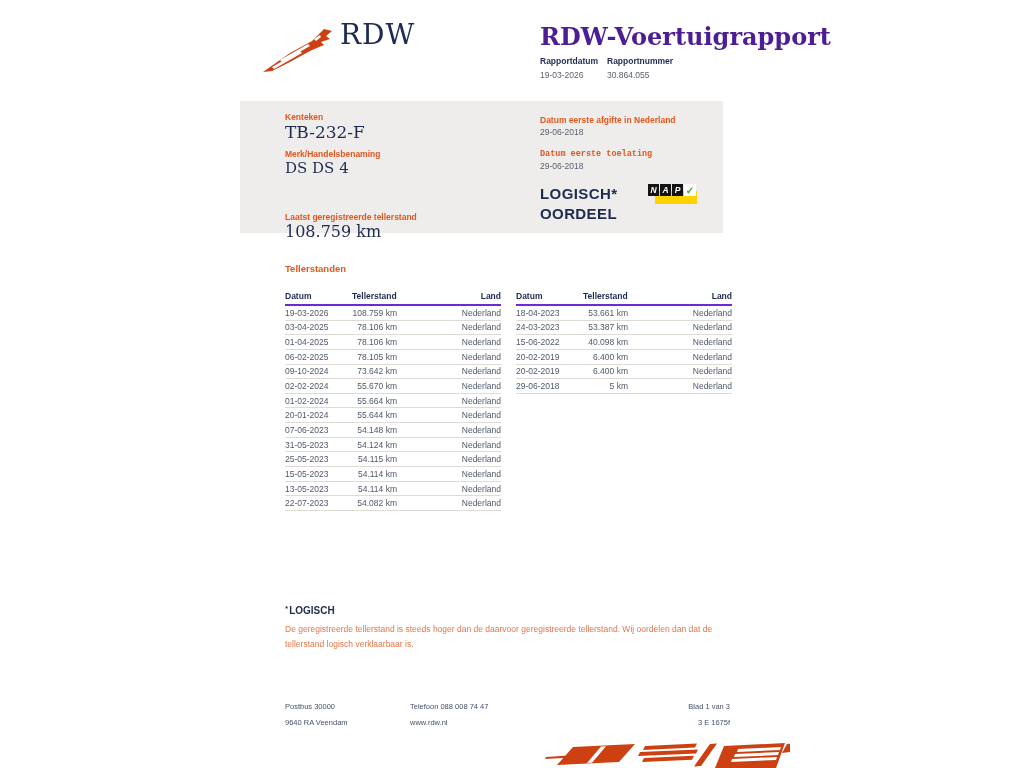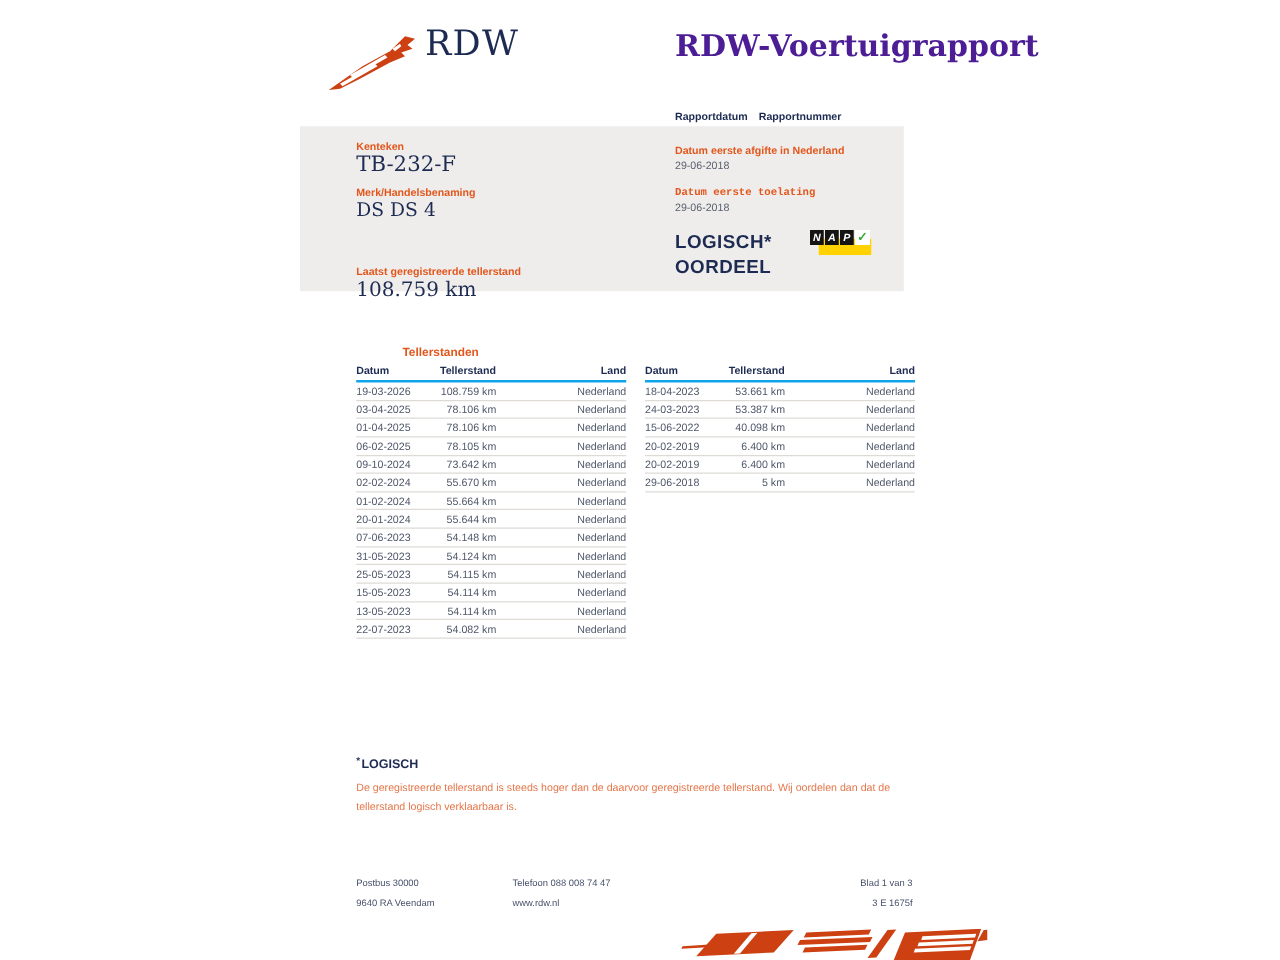--- a/index.html
+++ b/index.html
@@ -11,21 +11,21 @@
   
   .logo { position:absolute; left:260px; top:22px; width:72px; height:52px; }
   .wordmark {
     position:absolute; left:340px; top:18px;
     font-family:"DejaVu Serif", serif; font-size:28px; letter-spacing:1px; color:#1d2b52;
   }
   .report-title {
     position:absolute; left:540px; top:22px;
     font-family:"DejaVu Serif", serif; font-weight:bold; font-size:24px; color:#4c1d95;
   }
-  .report-meta { position:absolute; left:540px; top:56px; display:flex;margin-top:32px; }
+  .report-meta { position:absolute; left:540px; top:56px; display:flex; }
   .meta-col1 { width:67px; }
   .meta-label { font-size:8.5px; font-weight:bold; color:#1d2b52; }
   .meta-value { font-size:8.5px; color:#5a6170; margin-top:4px; }
   
   .summary-box { position:absolute; left:240px; top:101px; width:483px; height:132px; background:#efedeb; }
   .lbl { position:absolute; font-size:8.5px; font-weight:bold; color:#e2571d; }
   .big-val { position:absolute; font-family:"DejaVu Serif", serif; color:#1d2b52; }
   .sm-val { position:absolute; font-size:8.5px; color:#5a6170; }
   .oordeel {
     position:absolute; left:300px; top:83px; font-size:15px; font-weight:bold;
@@ -36,24 +36,24 @@
   .nap-yellow { position:absolute; left:7px; top:7px; width:42px; height:13px; background:#ffd200; }
   .nap-tiles { position:absolute; left:0; top:0; display:flex; gap:1px; }
   .nap-tile {
     width:11px; height:12px; background:#141414; color:#ffffff;
     font-size:8.5px; font-weight:bold; font-style:italic;
     display:flex; align-items:center; justify-content:center;
   }
   .nap-check { width:12px; height:12px; background:#ffffff; color:#3aa835; font-size:10px;
     font-weight:bold; display:flex; align-items:center; justify-content:center; }
   
-  .section-title { position:absolute; left:285px; top:277px; font-size:9.5px; font-weight:bold; color:#e2571d;margin-left:37px; }
+  .section-title { position:absolute; left:285px; top:263px; font-size:9.5px; font-weight:bold; color:#e2571d; }
   .tables { position:absolute; left:285px; top:291px; display:flex; gap:15px; }
   .ttable { width:216px; }
-  .thead { display:flex; border-bottom:2px solid #0ea5e9; padding-bottom:3px; }
+  .thead { display:flex; border-bottom:2px solid #6d28d9; padding-bottom:3px; }
   .hcell { font-size:8.5px; font-weight:bold; color:#1d2b52; }
   .c0 { width:67px; text-align:left; }
   .c1 { width:45px; }
   .c2 { flex:1; text-align:right; }
   .thead .c1 { text-align:left; }
   .trow { display:flex; height:14.65px; align-items:center; border-bottom:1px solid #dedbd7; }
   .tcell { font-size:8.5px; color:#4f586a; }
   .trow .c1 { text-align:right; }
   
   .footnote { position:absolute; left:285px; top:604px; width:430px; }

